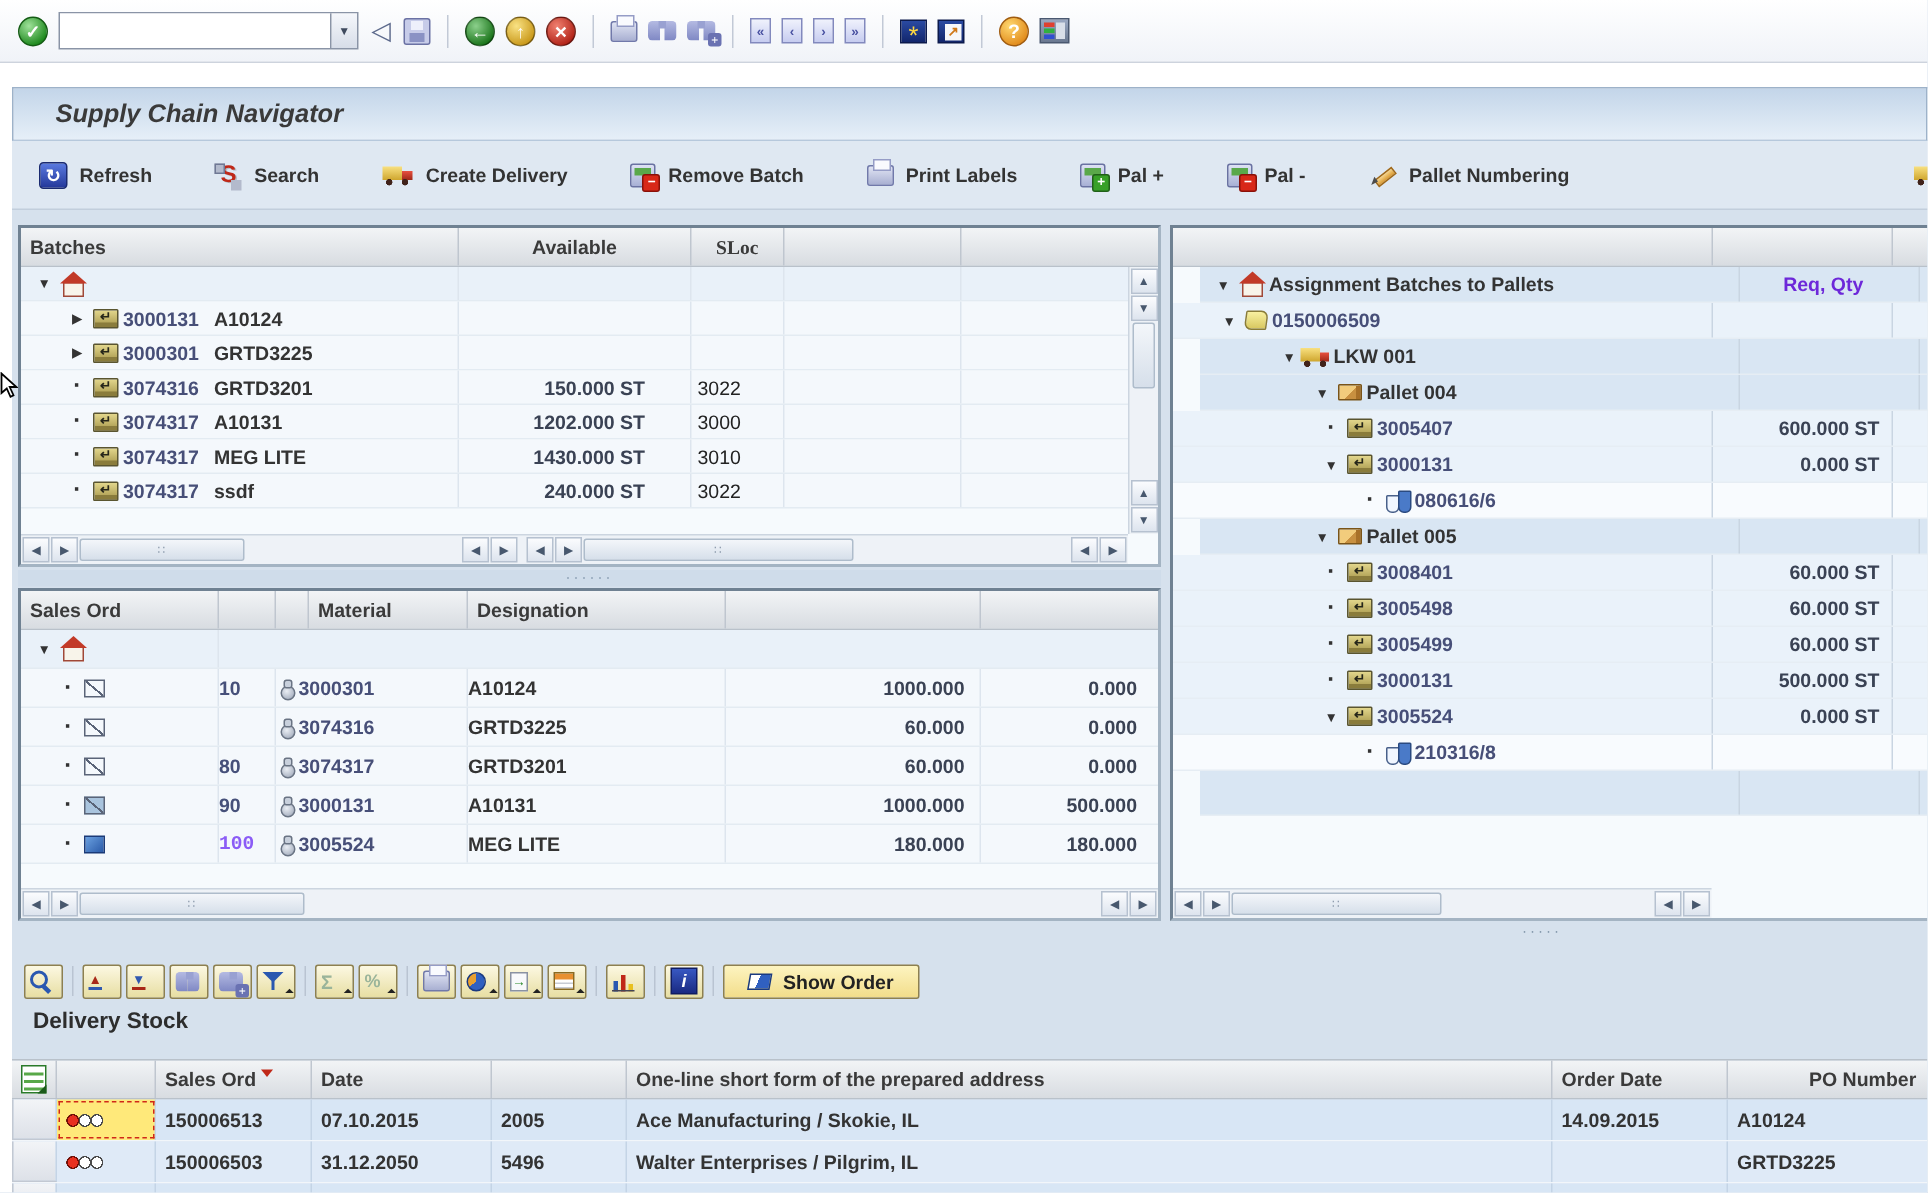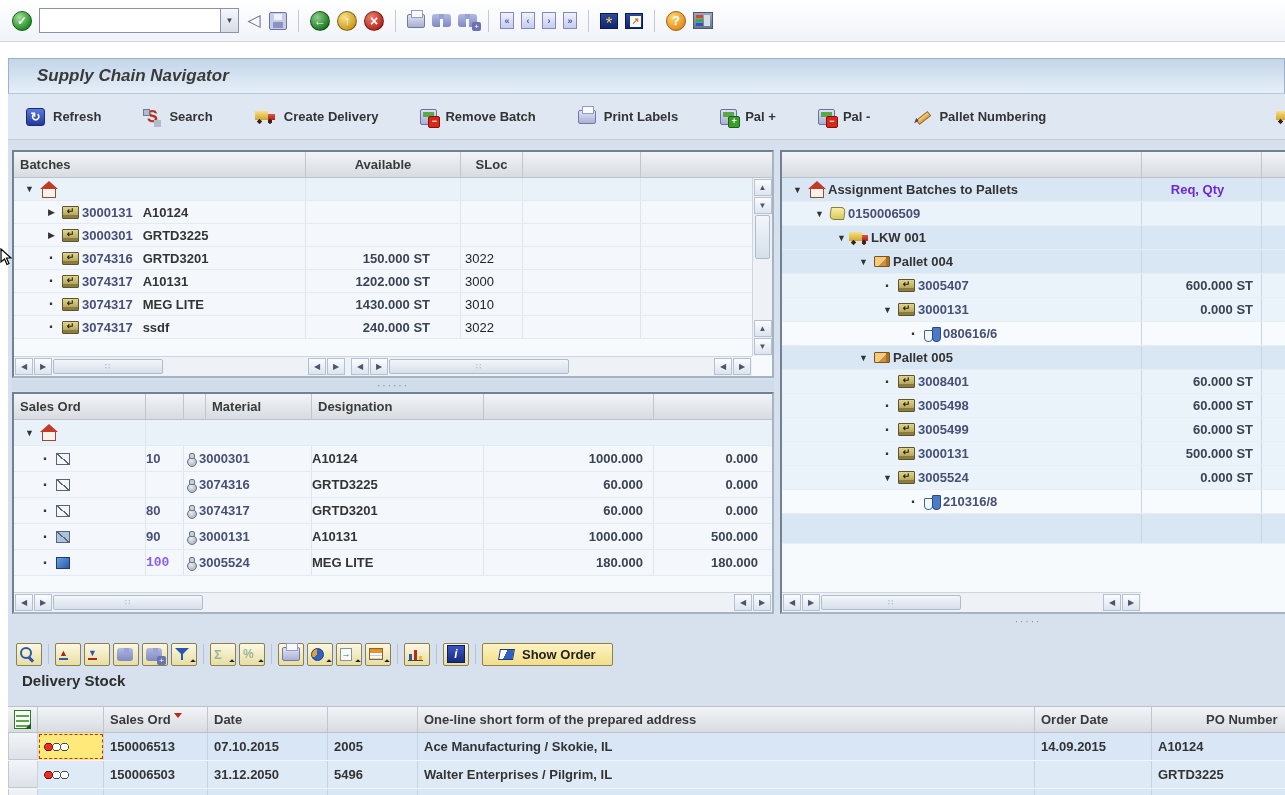--- a/index.html
+++ b/index.html
@@ -244,21 +244,21 @@
   .i-tablegreen::after { content:""; position:absolute; right:-1px; bottom:-1px;
     border-left:6px solid transparent; border-bottom:6px solid #1a5a1a; }
 
   .dstitle { position:absolute; left:14px; top:532px; font-weight:bold; font-size:15px; color:#2d2d2d; }
 
   
   .arow { display:flex; align-items:center; height:24px; border-bottom:1px solid #e6edf4; }
   .arow .tcell { width:360px; height:100%; display:flex; align-items:center; border-right:1px solid #c9d5e2; white-space:nowrap; overflow:hidden; }
   .arow .qcell { width:120px; height:100%; display:flex; align-items:center; justify-content:flex-end; padding-right:8px; border-right:1px solid #c9d5e2; }
   .arow .rest { flex:1; height:100%; }
-  .arow.grp { background:#d9e6f3; }
+  .arow.grp { background:#d9e6f3;margin-left:18px; }
   .arow.matr { background:#eaf2fa; }
   .arow.batr { background:#f8fbfe; }
   .lv0{padding-left:8px}.lv1{padding-left:30px}.lv2{padding-left:52px}.lv3{padding-left:74px}.lv4{padding-left:98px}.lv5{padding-left:124px}
 
   .cursor-arrow { position:absolute; left:0px; top:248px; z-index:50; }
 </style>
 </head>
 <body>
 
 <div class="sys-toolbar">
@@ -331,21 +331,21 @@
     <span class="ic i-truck"></span>
   </span>
 </div>
 
 <div class="content">
 
   <div class="panel" style="left:4px; top:10px; width:762px; height:228px;">
     <div class="phead">
       <div class="hc" style="width:292px;">Batches</div>
       <div class="hc ctr" style="width:155px;">Available</div>
-      <div class="hc ctr" style="width:62px;">SLoc</div>
+      <div class="hc ctr" style="width:62px;font-family:Liberation Serif, serif;">SLoc</div>
       <div class="hc" style="width:118px;"></div>
       <div class="hc" style="flex:1; border-right:none;"></div>
     </div>
 
     <div class="trow" style="background:#e9f1f9;">
       <div class="c" style="width:292px;">
         <span style="width:8px;"></span>
         <span class="exp open"></span>
         <span class="ic i-house"></span>
       </div>

